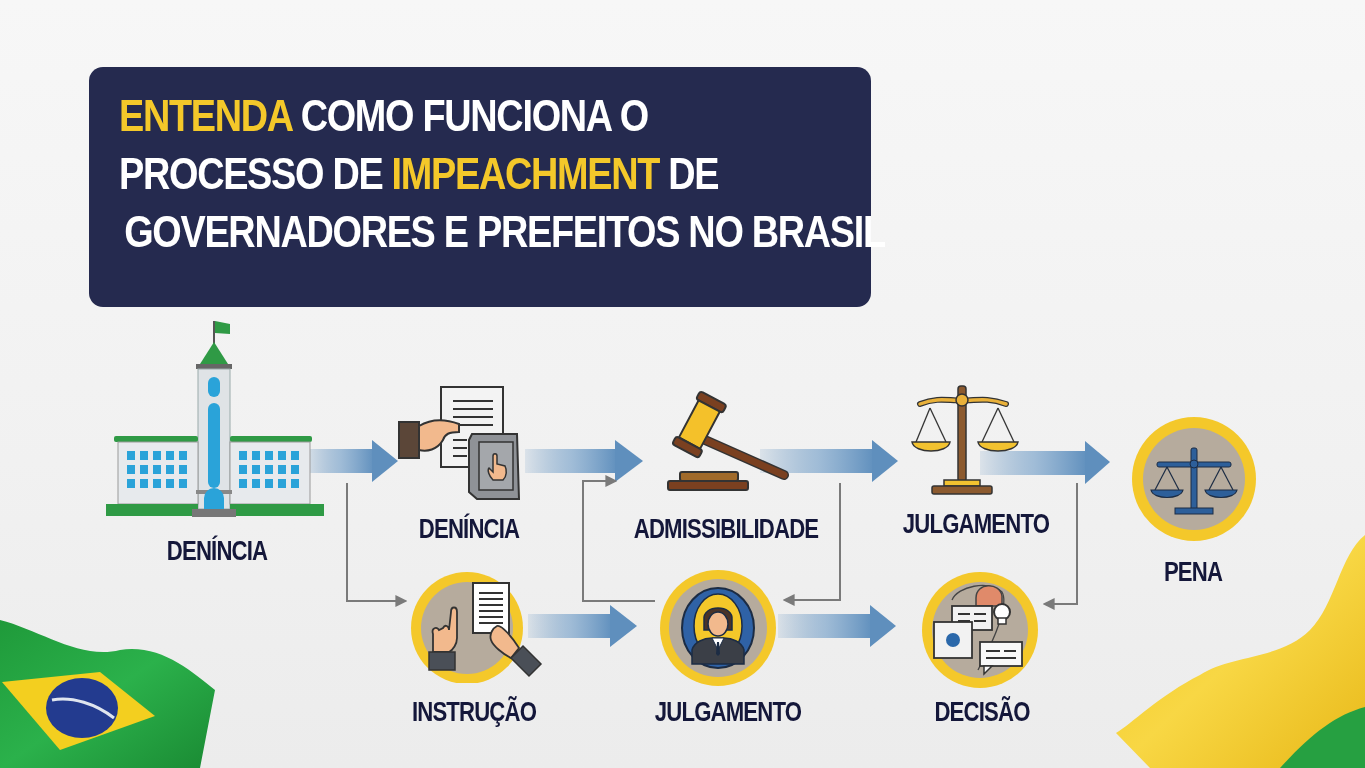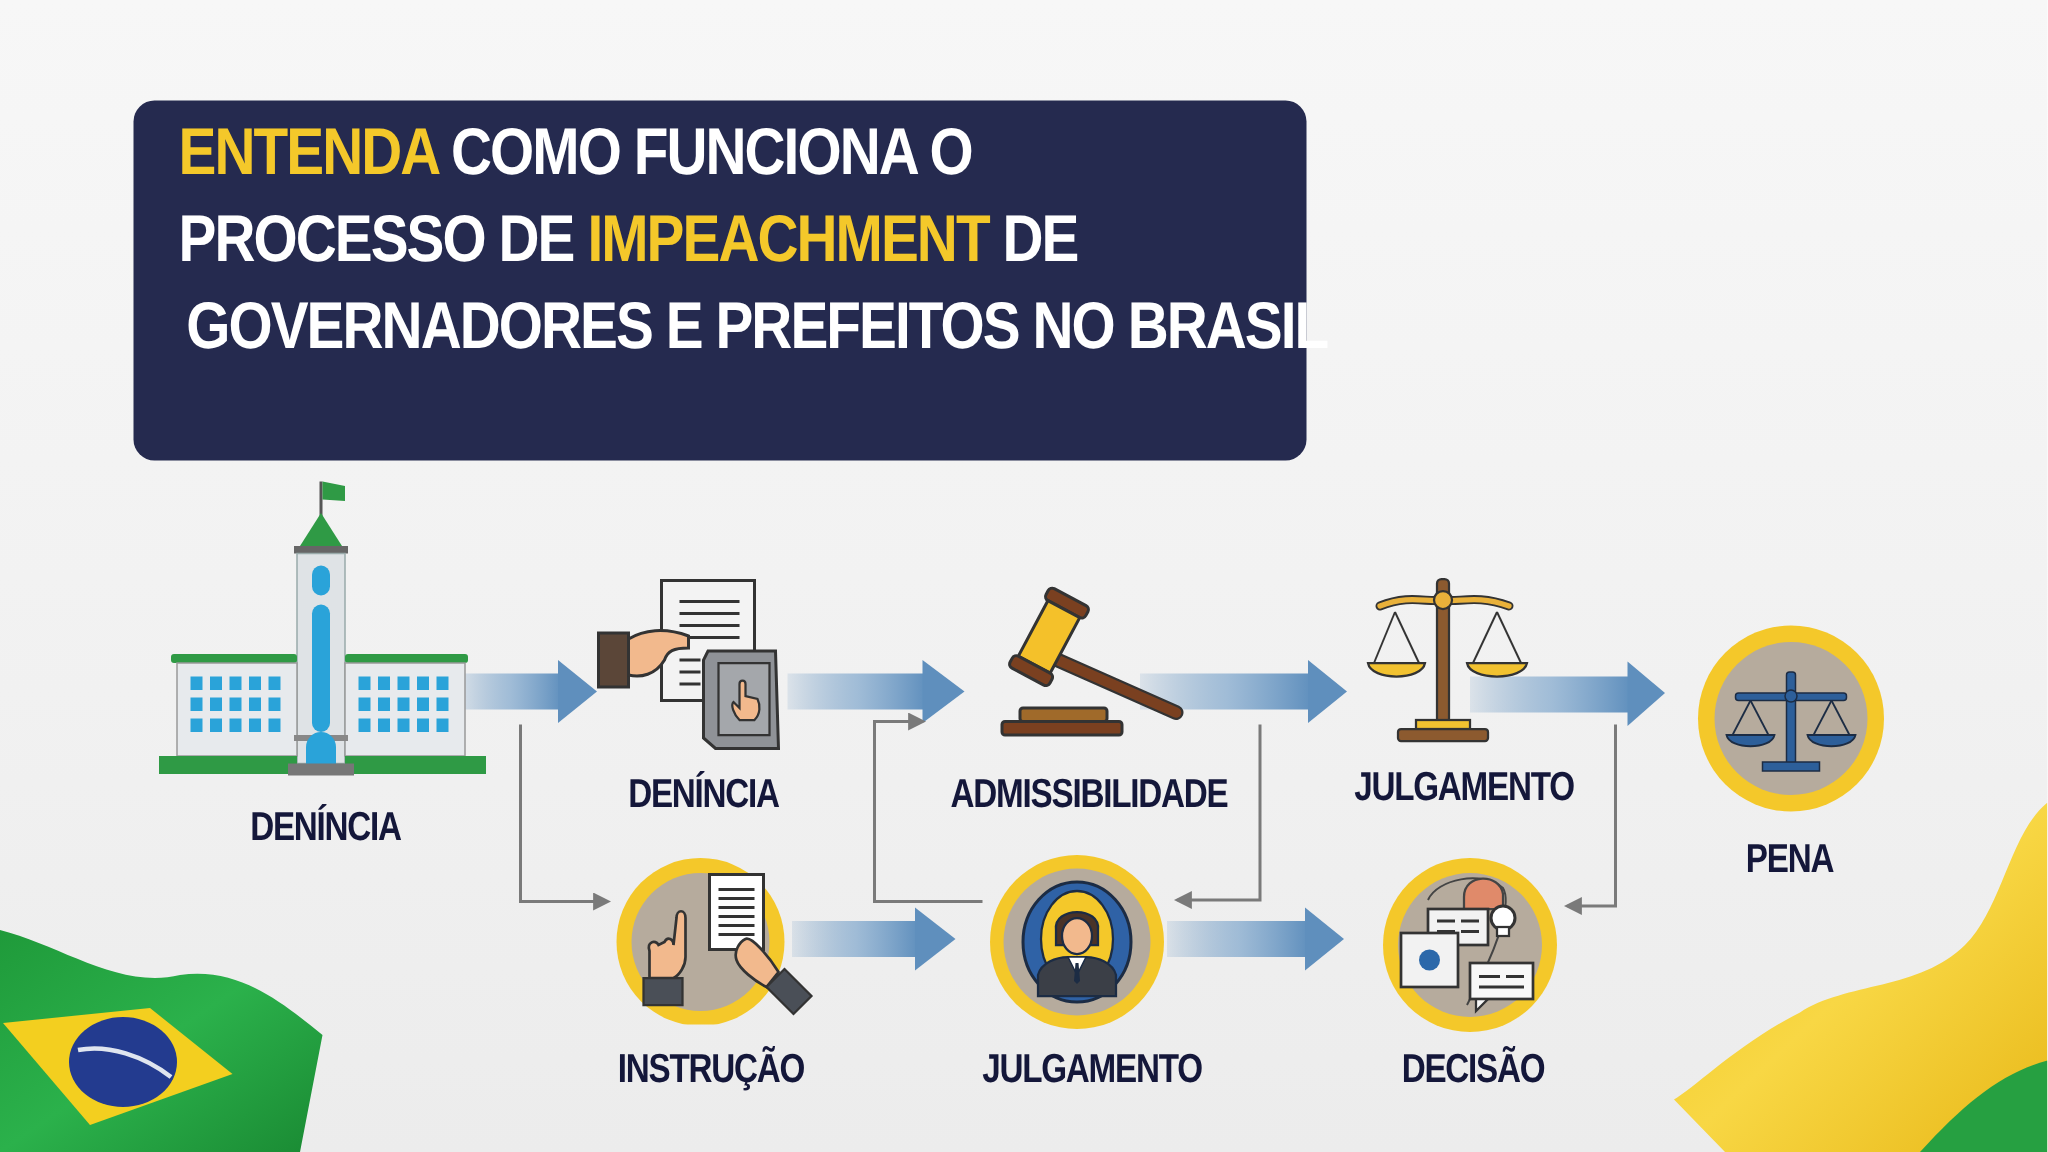--- a/index.html
+++ b/index.html
@@ -1,20 +1,20 @@
 <!DOCTYPE html>
 <html><head>
 <meta charset="utf-8">
 <style>
   html,body{margin:0;padding:0;}
   body{width:1365px;height:768px;overflow:hidden;position:relative;
        background:linear-gradient(180deg,#f7f7f7 0%,#f1f1f1 60%,#ececec 100%);
        font-family:"Liberation Sans","DejaVu Sans",sans-serif;}
   .title-box{position:absolute;left:89px;top:67px;width:782px;height:240px;
-       background:#252a4f;border-radius:14px;box-sizing:border-box;padding:6px 0 0 30px;}
+       background:#252a4f;border-radius:14px;box-sizing:border-box;padding:20px 0 0 30px;}
   .title-line{font-family:"Liberation Sans","DejaVu Sans",sans-serif;font-weight:bold;
        color:#ffffff;font-size:44px;line-height:58px;letter-spacing:-1.5px;white-space:nowrap;
        transform:scaleX(0.86);transform-origin:left center;}
   .title-line .hl{color:#f4c82a;}
   .abs{position:absolute;}
   .label{position:absolute;font-family:"Liberation Sans","DejaVu Sans",sans-serif;font-weight:bold;
        color:#14173a;font-size:27px;letter-spacing:-1px;white-space:nowrap;
        transform:translateX(-50%) scaleX(0.82);transform-origin:center;text-align:center;}
   svg{display:block;}
   .flag{position:absolute;}

